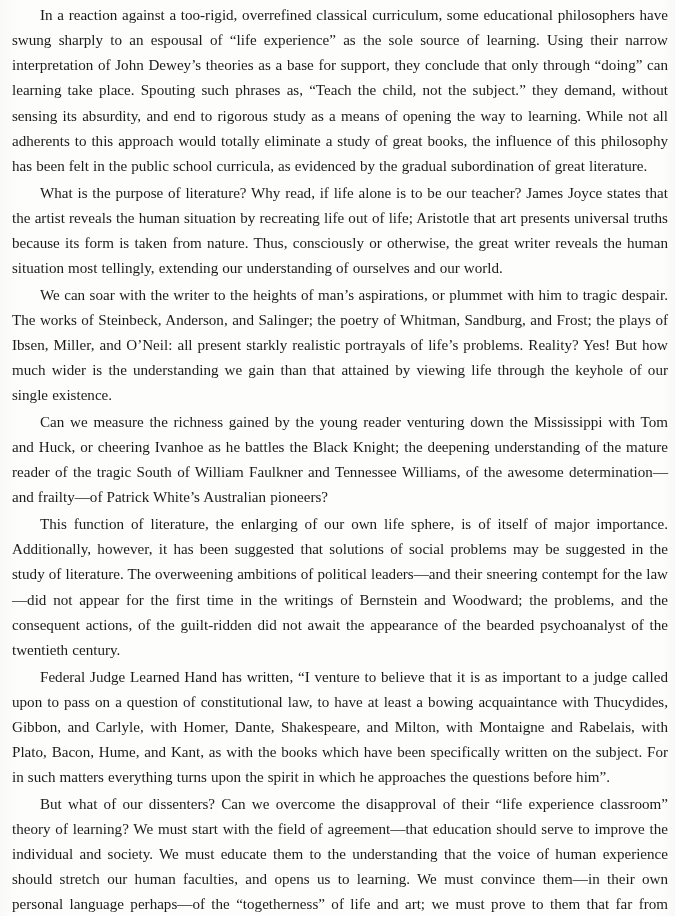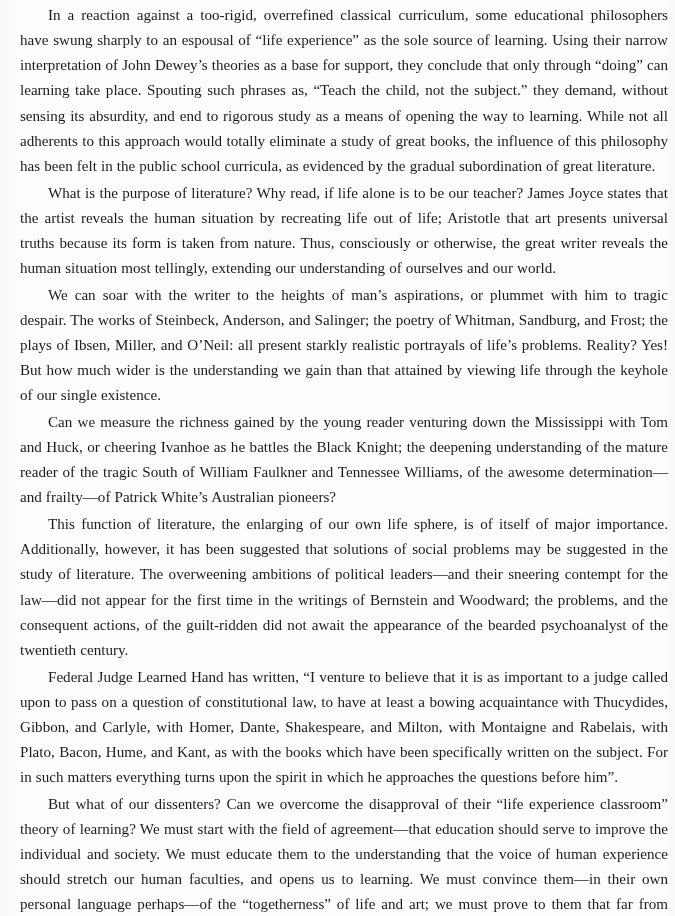--- a/index.html
+++ b/index.html
@@ -7,21 +7,21 @@
     padding: 0;
     width: 675px;
     height: 916px;
     overflow: hidden;
     background: #fdfdfc;
   }
   .page {
     box-sizing: border-box;
     width: 675px;
     height: 916px;
-    padding: 3px 7px 0 20px;
+    padding: 3px 7px 0 12px;
     background:
       linear-gradient(90deg, rgba(0,0,0,0.015), rgba(0,0,0,0) 18px),
       linear-gradient(270deg, rgba(0,0,0,0.02), rgba(0,0,0,0) 14px),
       #fdfdfc;
   }
   .page p {
     margin: 0 0 1.5px 0;
     font-family: "Liberation Serif", "DejaVu Serif", serif;
     font-size: 15.1px;
     line-height: 25.15px;

